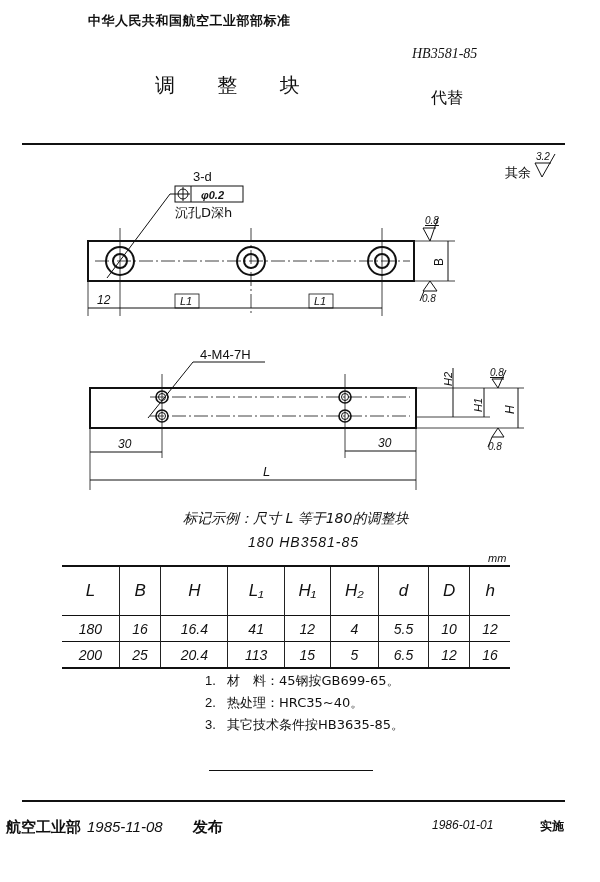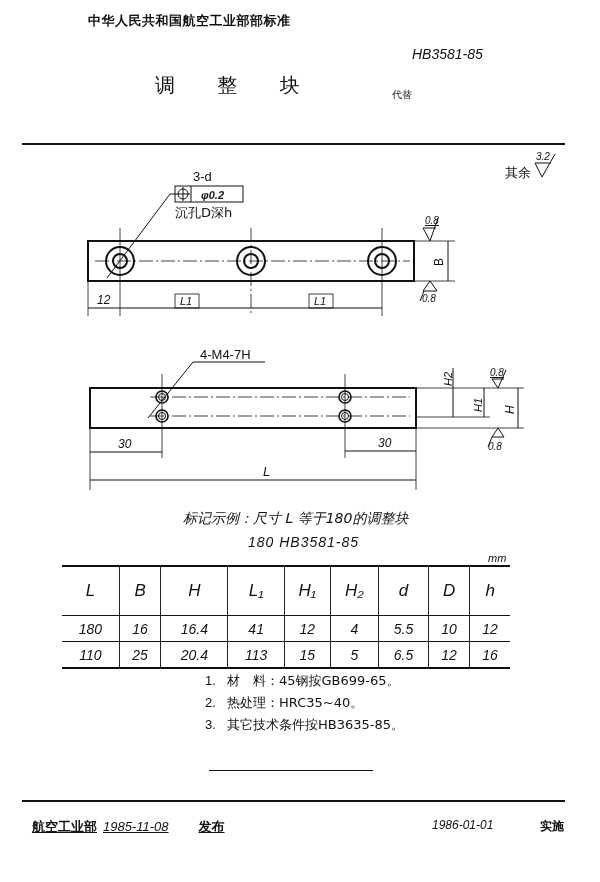--- a/index.html
+++ b/index.html
@@ -1,40 +1,40 @@
 <!DOCTYPE html>
 <html><head>
 <meta charset="utf-8">
 <style>
   html, body { margin:0; padding:0; background:#ffffff; }
   body { width:600px; height:882px; position:relative; overflow:hidden;
          font-family:"DejaVu Sans", sans-serif; color:#111; }
   .abs { position:absolute; white-space:nowrap; }
   .hdr-org { left:88px; top:12px; font-size:13px; font-weight:bold; letter-spacing:0.5px; }
-  .hdr-code { left:412px; top:46px; font-size:14px; font-style:italic; font-family:Liberation Sans, sans-serif; }
+  .hdr-code { left:412px; top:46px; font-size:14px; font-style:italic; font-family:Liberation Serif, serif; }
   .hdr-title { left:155px; top:72px; font-size:20px; letter-spacing:18px; font-family:"DejaVu Serif", serif; }
-  .hdr-replace { left:392px; top:88px; font-size:10px; }
+  .hdr-replace { left:431px; top:88px; font-size:16px; }
   .rule { position:absolute; background:#111; }
   svg.drawing { position:absolute; left:0; top:0; }
   .caption1 { left:183px; top:510px; font-size:14px; font-style:italic; font-family:"DejaVu Sans", sans-serif; }
   .caption2 { left:248px; top:534px; font-size:14px; font-style:italic; font-family:"Liberation Sans", sans-serif; letter-spacing:1px; }
   .unit { left:488px; top:552px; font-size:11px; font-style:italic; font-family:"Liberation Sans", sans-serif; }
   table.dims { position:absolute; left:62px; top:565px; width:448px; border-collapse:collapse;
                font-family:"Liberation Sans", sans-serif; font-style:italic; }
   table.dims th, table.dims td { border-left:1px solid #222; text-align:center; font-weight:normal; }
   table.dims th:first-child, table.dims td:first-child { border-left:none; }
   table.dims thead tr { border-top:2px solid #111; border-bottom:1px solid #111; }
   table.dims th { height:46px; font-size:17px; }
   table.dims td { height:23px; font-size:14px; }
   table.dims tbody tr:first-child { border-bottom:1px solid #111; }
   table.dims tbody tr:last-child { border-bottom:2px solid #111; }
   .notes { position:absolute; left:205px; top:670px; font-size:13px; line-height:22px; }
   .notes .n { display:block; }
   .notes .num { display:inline-block; width:22px; font-family:"Liberation Sans", sans-serif; }
-  .footer-left { left:32px; top:818px; font-size:13px;text-decoration:underline; }
+  .footer-left { left:6px; top:818px; font-size:15px; }
   .footer-left .org { font-weight:bold; }
   .footer-left .date { font-style:italic; margin-left:6px; font-family:"Liberation Sans", sans-serif; }
   .footer-left .act { margin-left:30px; font-weight:bold; }
   .footer-right-date { left:432px; top:818px; font-size:12px; font-style:italic; font-family:"Liberation Sans", sans-serif; }
   .footer-right-act { left:540px; top:818px; font-size:12px; font-weight:bold;text-align:right; }
 </style>
 </head>
 <body>
 
 <div class="abs hdr-org">中华人民共和国航空工业部部标准</div>
@@ -197,21 +197,21 @@
       <td>16</td>
       <td>16.4</td>
       <td>41</td>
       <td>12</td>
       <td>4</td>
       <td>5.5</td>
       <td>10</td>
       <td>12</td>
     </tr>
     <tr>
-      <td>110</td>
+      <td>200</td>
       <td>25</td>
       <td>20.4</td>
       <td>113</td>
       <td>15</td>
       <td>5</td>
       <td>6.5</td>
       <td>12</td>
       <td>16</td>
     </tr>
   </tbody>

